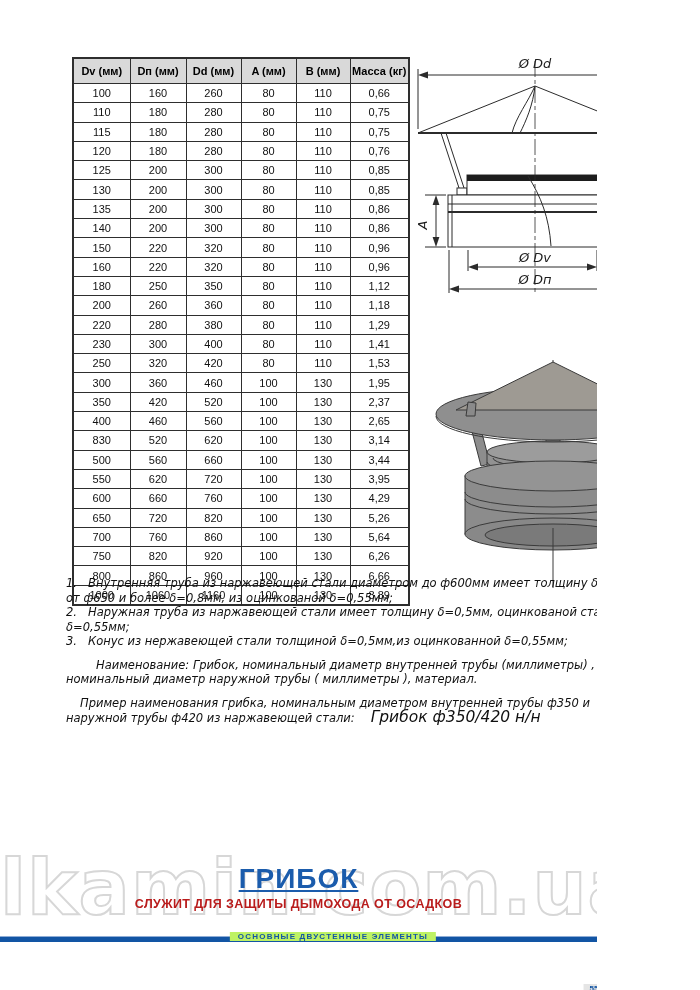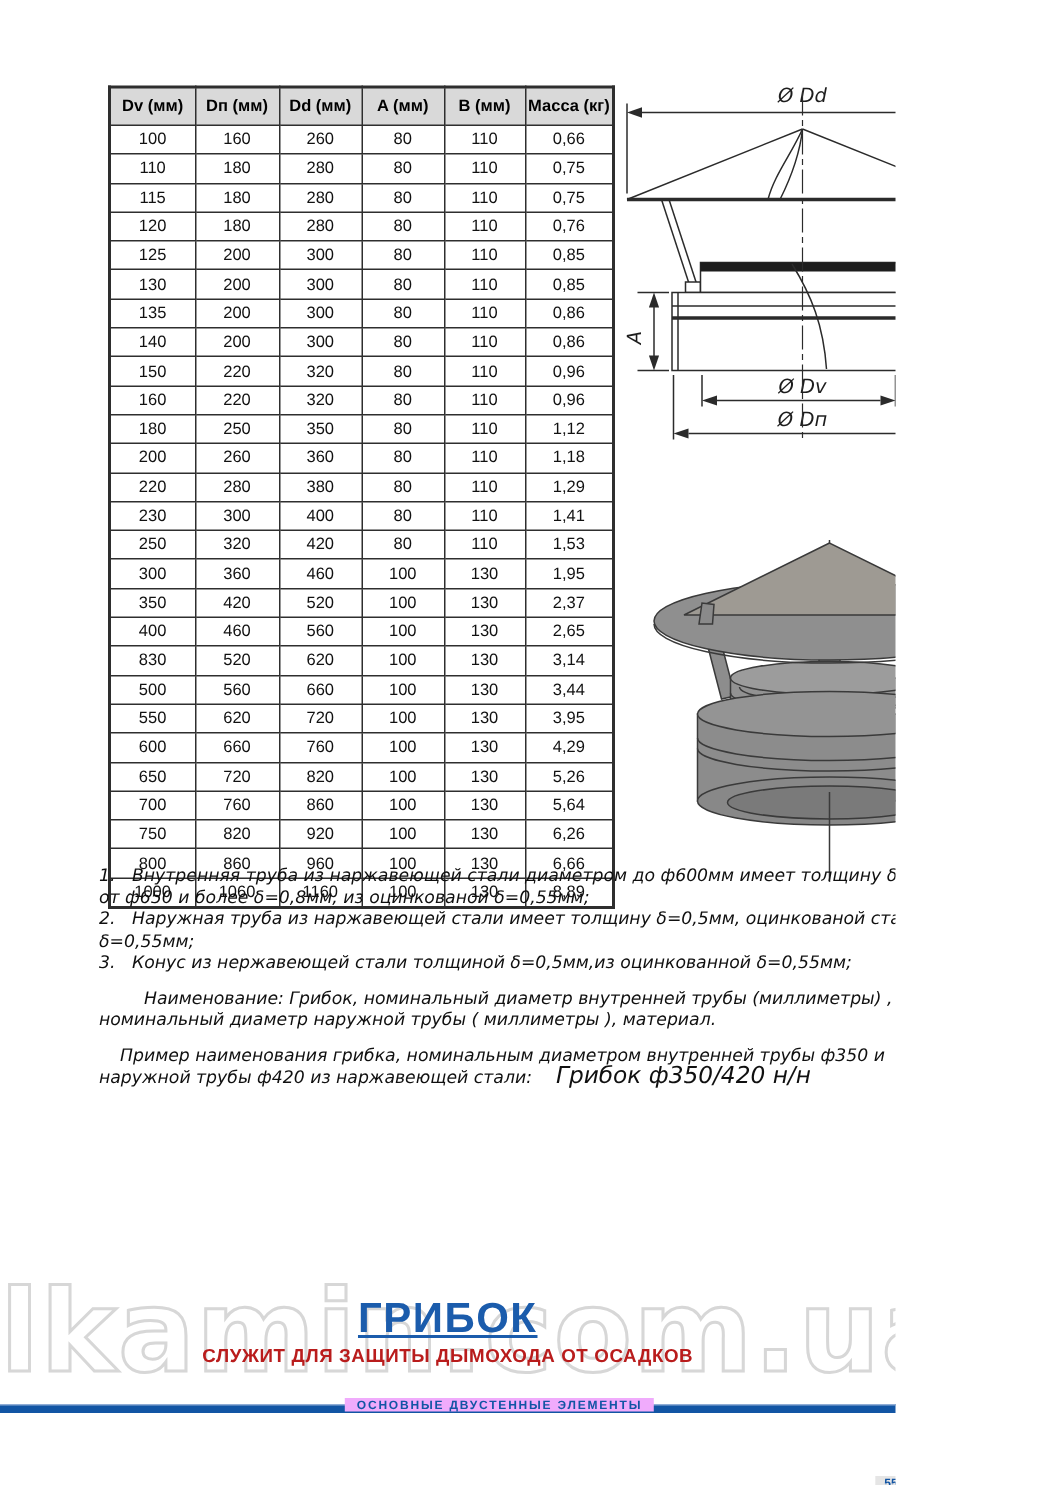--- a/index.html
+++ b/index.html
@@ -46,21 +46,21 @@
              color:transparent;-webkit-text-stroke:2px #d7d7d7;letter-spacing:1px;z-index:1;}
   .title{position:absolute;left:0;right:0;top:863px;text-align:center;font-size:28px;
          font-weight:bold;color:#1b5cac;letter-spacing:1px;z-index:2;text-decoration:underline;}
   .subtitle{position:absolute;left:0;right:0;top:897px;text-align:center;font-size:12.5px;
             font-weight:bold;color:#b91c1c;letter-spacing:0.4px;z-index:2;}
 
   
   .footer-bar{position:absolute;left:0;top:936px;width:700px;height:5px;
               background:#1255a4;border-top:1px solid #8fadd6;z-index:1;}
   .footer-section{position:absolute;top:932px;left:333px;transform:translateX(-50%);
-                  background:#f0abfc;padding:0 8px;font-size:8px;font-weight:bold;
+                  background:#bef264;padding:0 8px;font-size:8px;font-weight:bold;
                   color:#1255a4;letter-spacing:1.2px;z-index:2;white-space:nowrap;}
   .footer-page{position:absolute;top:984px;left:594px;transform:translateX(-50%);
                background:#e5e5e5;padding:0 6px;font-size:8px;font-weight:bold;
                color:#1255a4;z-index:2;}
 </style>
 </head>
 <body>
 
 <div class="page">
 

